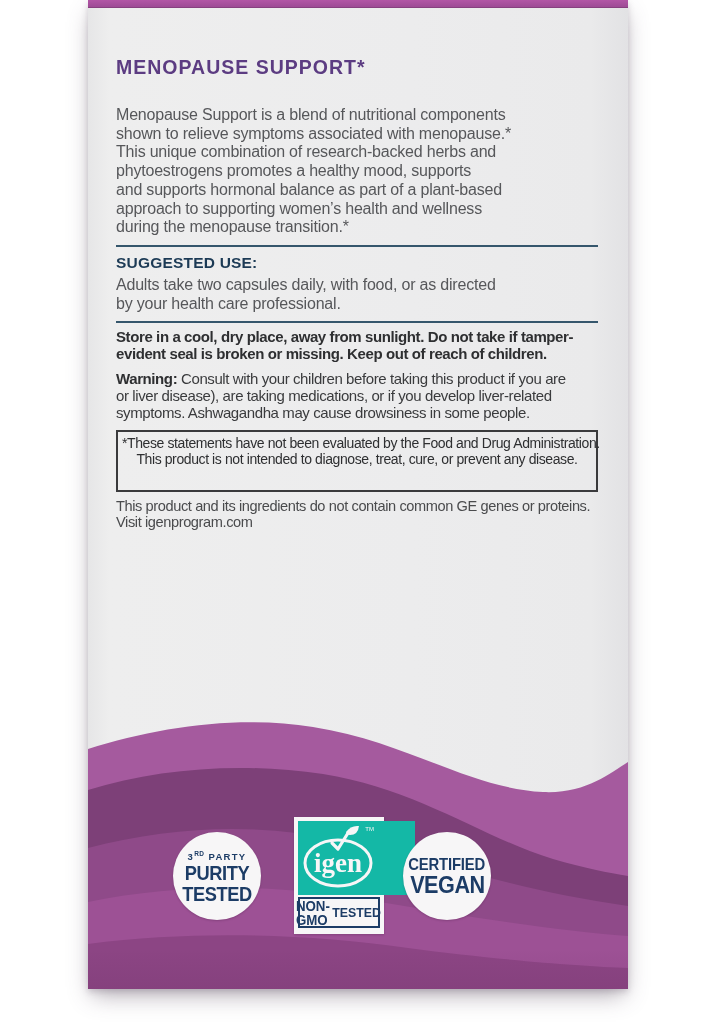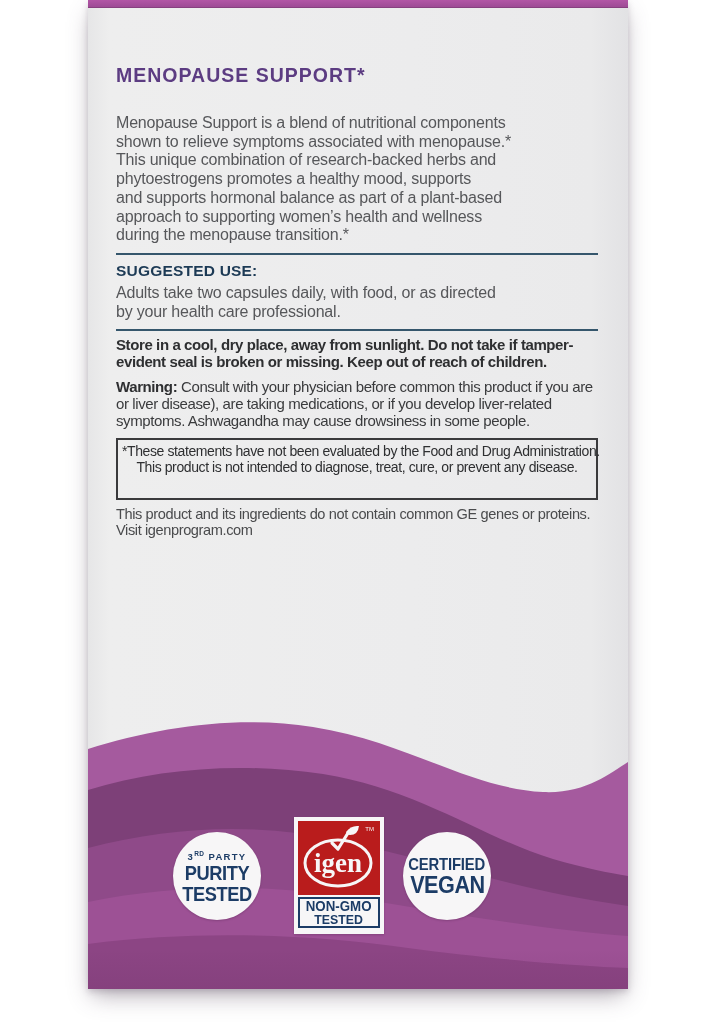--- a/index.html
+++ b/index.html
@@ -12,21 +12,21 @@
     position:absolute;left:88px;top:0;width:540px;height:989px;
     background:linear-gradient(90deg,#e6e6e7 0%,#eeeeee 4%,#ececed 60%,#eaeaeb 93%,#e2e2e4 100%);
     box-shadow:0 10px 22px -4px rgba(90,75,95,.45), 0 3px 6px rgba(90,75,95,.22);
   }
   .topstrip{
     position:absolute;left:0;top:0;width:100%;height:7px;
     background:linear-gradient(#b256a6,#9e4b95);
     border-bottom:1px solid #87407f;
   }
   
-  .content{position:absolute;left:0;top:16px;width:540px;padding:48px 30px 0 28px;box-sizing:border-box;}
+  .content{position:absolute;left:0;top:8px;width:540px;padding:48px 30px 0 28px;box-sizing:border-box;}
   .tline{white-space:nowrap;}
   .title{
     margin:0;font-size:19.5px;line-height:23px;font-weight:700;
     letter-spacing:1px;color:#5c3c82;
   }
   .intro{margin-top:27px;font-size:16px;line-height:18.7px;color:#56575a;letter-spacing:-0.2px;}
   .rule{height:2px;background:#35566c;border:none;margin:8px 0 0 0;}
   .rule.r2{margin-top:7px;}
   .sug-head{margin-top:6px;font-size:15.5px;line-height:19px;font-weight:700;color:#1c3a55;letter-spacing:0.2px;}
   .sug-lines{margin-top:3px;font-size:16px;line-height:19.5px;color:#56575a;letter-spacing:-0.2px;}
@@ -55,25 +55,25 @@
   .badge-circle.vegan{left:315px;top:115px;}
   .small-cap{font-size:9.5px;font-weight:700;letter-spacing:1.3px;line-height:11px;}
   .small-cap sup{font-size:6.5px;letter-spacing:0.5px;}
   .big-word{font-size:21px;font-weight:700;line-height:21px;transform:scaleX(.87);letter-spacing:-0.5px;}
   .vegan .w1{font-size:16.5px;font-weight:700;line-height:18px;transform:scaleX(.9);letter-spacing:-0.2px;}
   .vegan .w2{font-size:24px;font-weight:700;line-height:24px;transform:scaleX(.9);letter-spacing:-0.5px;}
   .igen-badge{
     position:absolute;left:206px;top:100px;width:90px;height:117px;background:#f7f6f7;
     box-sizing:border-box;padding:4px;box-shadow:0 1px 2px rgba(60,20,55,.25);
   }
-  .igen-top{position:relative;width:82px;height:74px;background:#b91c1c;}
+  .igen-top{position:relative;width:82px;height:74px;background:#14b8a6;padding-left:35px;}
   .igen-top svg{position:absolute;left:0;top:0;}
   .igen-sub{
     margin-top:2px;width:82px;height:31px;box-sizing:border-box;border:2px solid #1c3c66;
-    display:flex;flex-direction:column;align-items:center;justify-content:center;
+    display:flex;align-items:center;justify-content:center;
     color:#1c3c66;font-weight:700;
   }
   .igen-sub .s1{font-size:14px;line-height:14px;letter-spacing:0;transform:scaleX(.95);}
   .igen-sub .s2{font-size:13px;line-height:13px;transform:scaleX(.95);}
 </style>
 </head>
 <body>
 
 <div class="box">
   <div class="topstrip"></div>
@@ -100,21 +100,21 @@
       </div>
 
     <hr class="rule r2">
 
     <div class="storage">
         <div class="tline">Store in a cool, dry place, away from sunlight. Do not take if tamper-</div>
         <div class="tline">evident seal is broken or missing. Keep out of reach of children.</div>
       </div>
 
     <div class="warning">
-      <div class="tline"><b>Warning:</b><span> Consult with your physician before common this product if you are</span></div>
+      <div class="tline"><b>Warning:</b><span> Consult with your children before taking this product if you are</span></div>
       <div>
           <div class="tline">or liver disease), are taking medications, or if you develop liver-related</div>
           <div class="tline">symptoms. Ashwagandha may cause drowsiness in some people.</div>
         </div>
     </div>
 
     <div class="fda">
         <div class="tline">*These statements have not been evaluated by the Food and Drug Administration.</div>
         <div class="tline">This product is not intended to diagnose, treat, cure, or prevent any disease.</div>
       </div>

